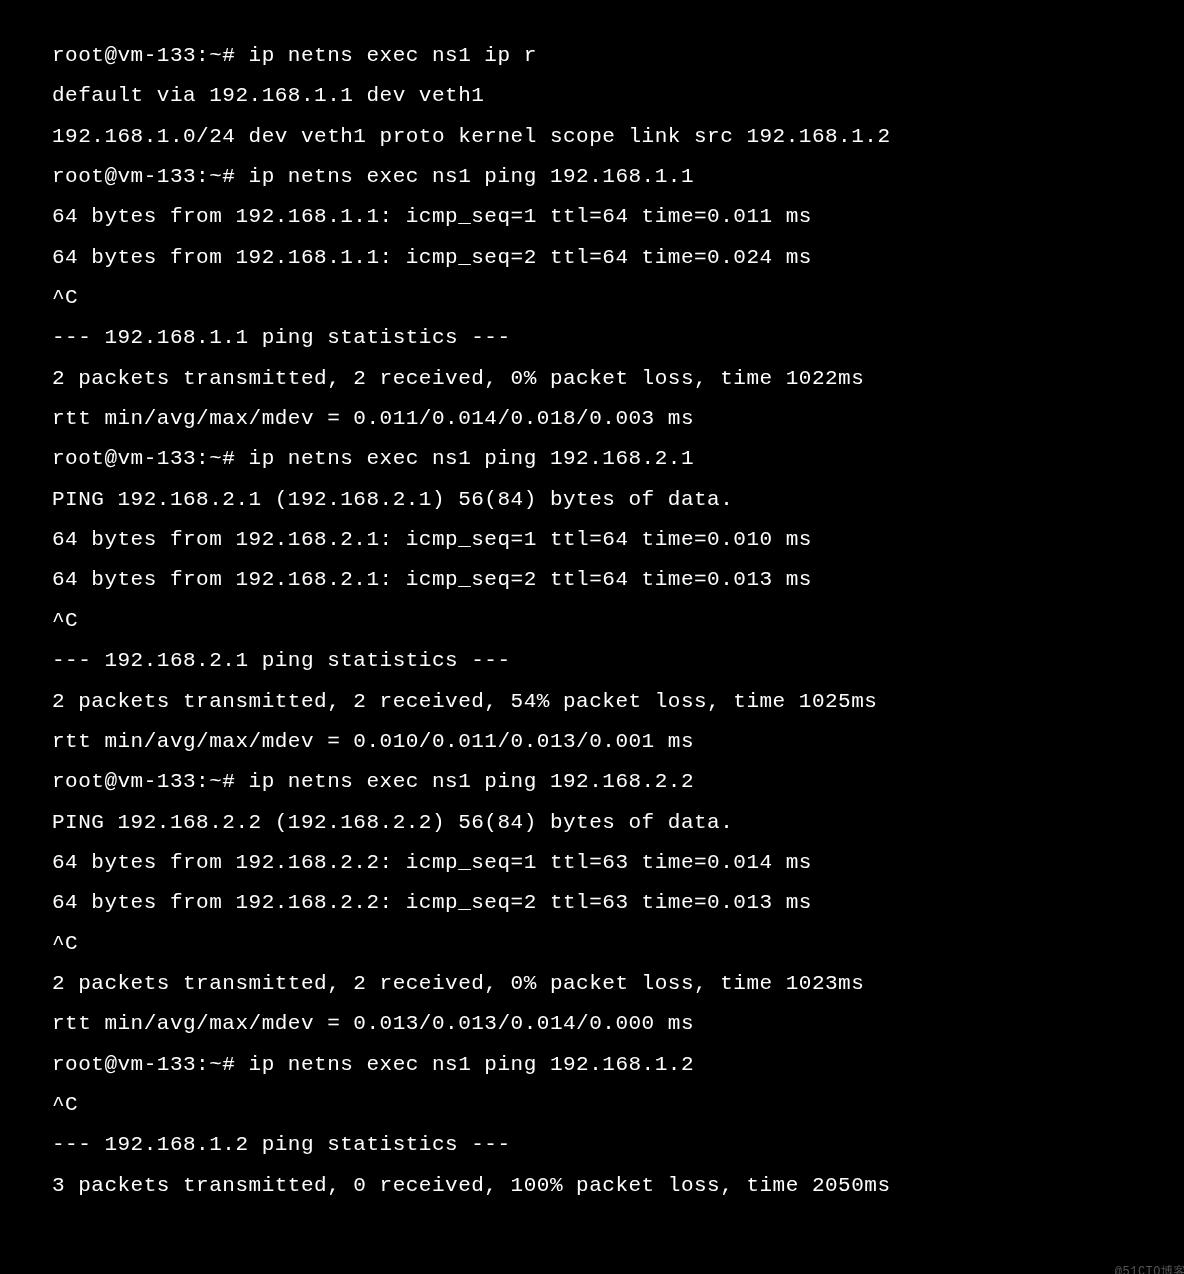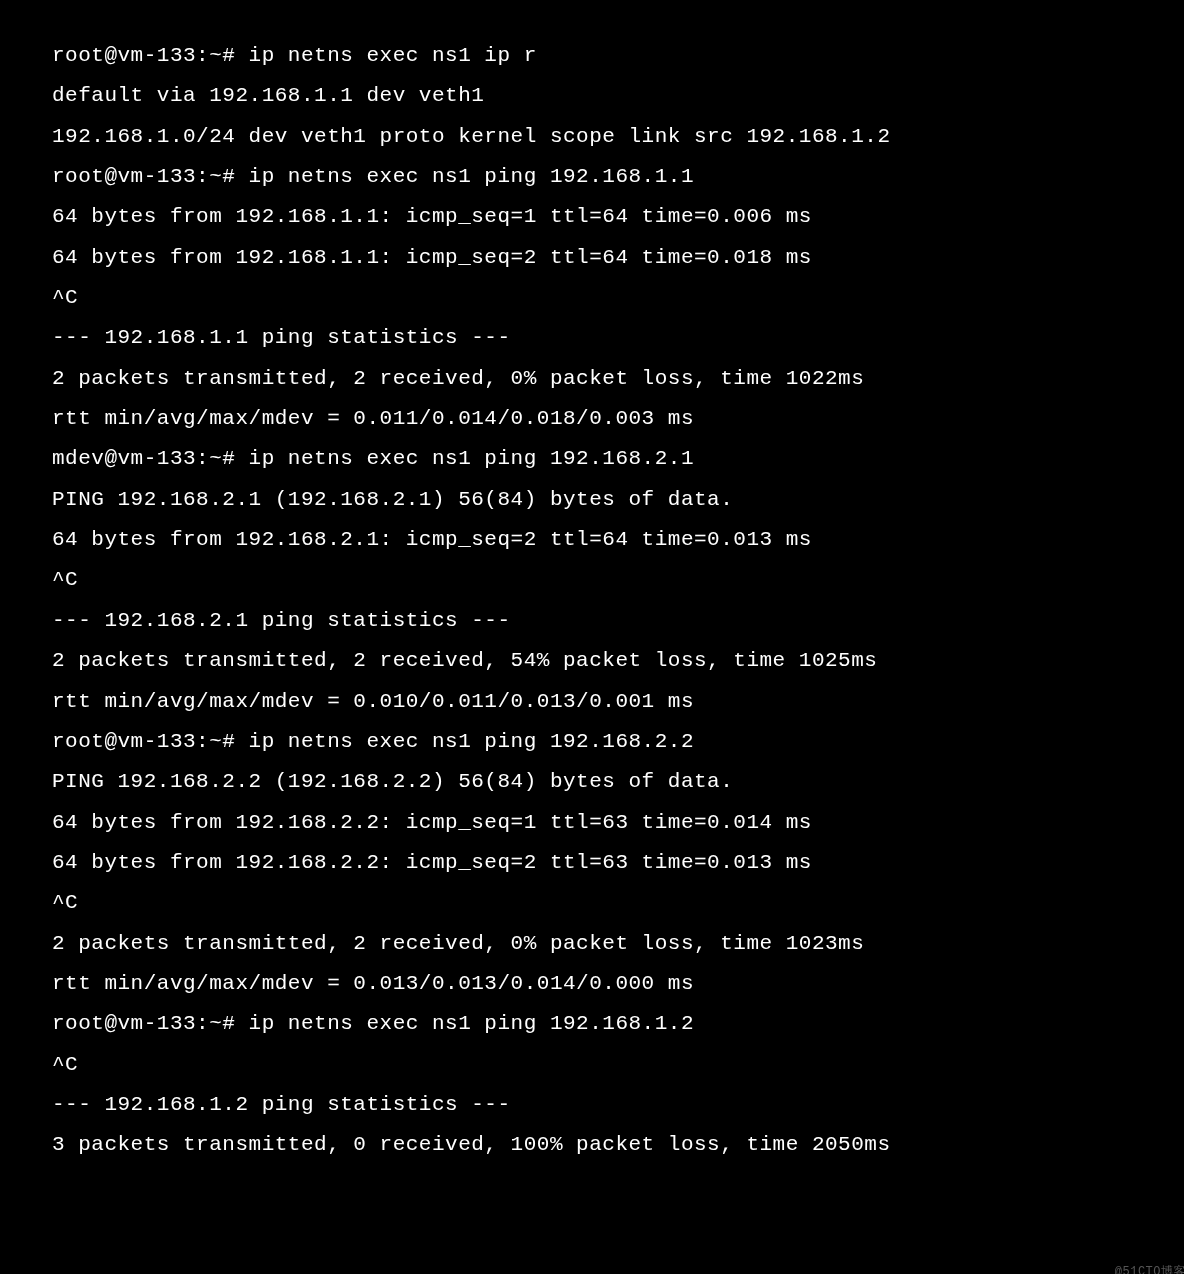--- a/index.html
+++ b/index.html
@@ -34,28 +34,29 @@
     }
   </style>
 </head>
 <body>
 
 <div id="terminal-container">
     <div class="terminal-line">root@vm-133:~# ip netns exec ns1 ip r</div>
     <div class="terminal-line">default via 192.168.1.1 dev veth1</div>
     <div class="terminal-line">192.168.1.0/24 dev veth1 proto kernel scope link src 192.168.1.2</div>
     <div class="terminal-line">root@vm-133:~# ip netns exec ns1 ping 192.168.1.1</div>
-    <div class="terminal-line">64 bytes from 192.168.1.1: icmp_seq=1 ttl=64 time=0.006 ms</div>
-    <div class="terminal-line">64 bytes from 192.168.1.1: icmp_seq=2 ttl=64 time=0.018 ms</div>
+    <div class="terminal-line">64 bytes from 192.168.1.1: icmp_seq=1 ttl=64 time=0.011 ms</div>
+    <div class="terminal-line">64 bytes from 192.168.1.1: icmp_seq=2 ttl=64 time=0.024 ms</div>
     <div class="terminal-line">^C</div>
     <div class="terminal-line">--- 192.168.1.1 ping statistics ---</div>
     <div class="terminal-line">2 packets transmitted, 2 received, 0% packet loss, time 1022ms</div>
     <div class="terminal-line">rtt min/avg/max/mdev = 0.011/0.014/0.018/0.003 ms</div>
-    <div class="terminal-line">mdev@vm-133:~# ip netns exec ns1 ping 192.168.2.1</div>
+    <div class="terminal-line">root@vm-133:~# ip netns exec ns1 ping 192.168.2.1</div>
     <div class="terminal-line">PING 192.168.2.1 (192.168.2.1) 56(84) bytes of data.</div>
+    <div class="terminal-line">64 bytes from 192.168.2.1: icmp_seq=1 ttl=64 time=0.010 ms</div>
     <div class="terminal-line">64 bytes from 192.168.2.1: icmp_seq=2 ttl=64 time=0.013 ms</div>
     <div class="terminal-line">^C</div>
     <div class="terminal-line">--- 192.168.2.1 ping statistics ---</div>
     <div class="terminal-line">2 packets transmitted, 2 received, 54% packet loss, time 1025ms</div>
     <div class="terminal-line">rtt min/avg/max/mdev = 0.010/0.011/0.013/0.001 ms</div>
     <div class="terminal-line">root@vm-133:~# ip netns exec ns1 ping 192.168.2.2</div>
     <div class="terminal-line">PING 192.168.2.2 (192.168.2.2) 56(84) bytes of data.</div>
     <div class="terminal-line">64 bytes from 192.168.2.2: icmp_seq=1 ttl=63 time=0.014 ms</div>
     <div class="terminal-line">64 bytes from 192.168.2.2: icmp_seq=2 ttl=63 time=0.013 ms</div>
     <div class="terminal-line">^C</div>

